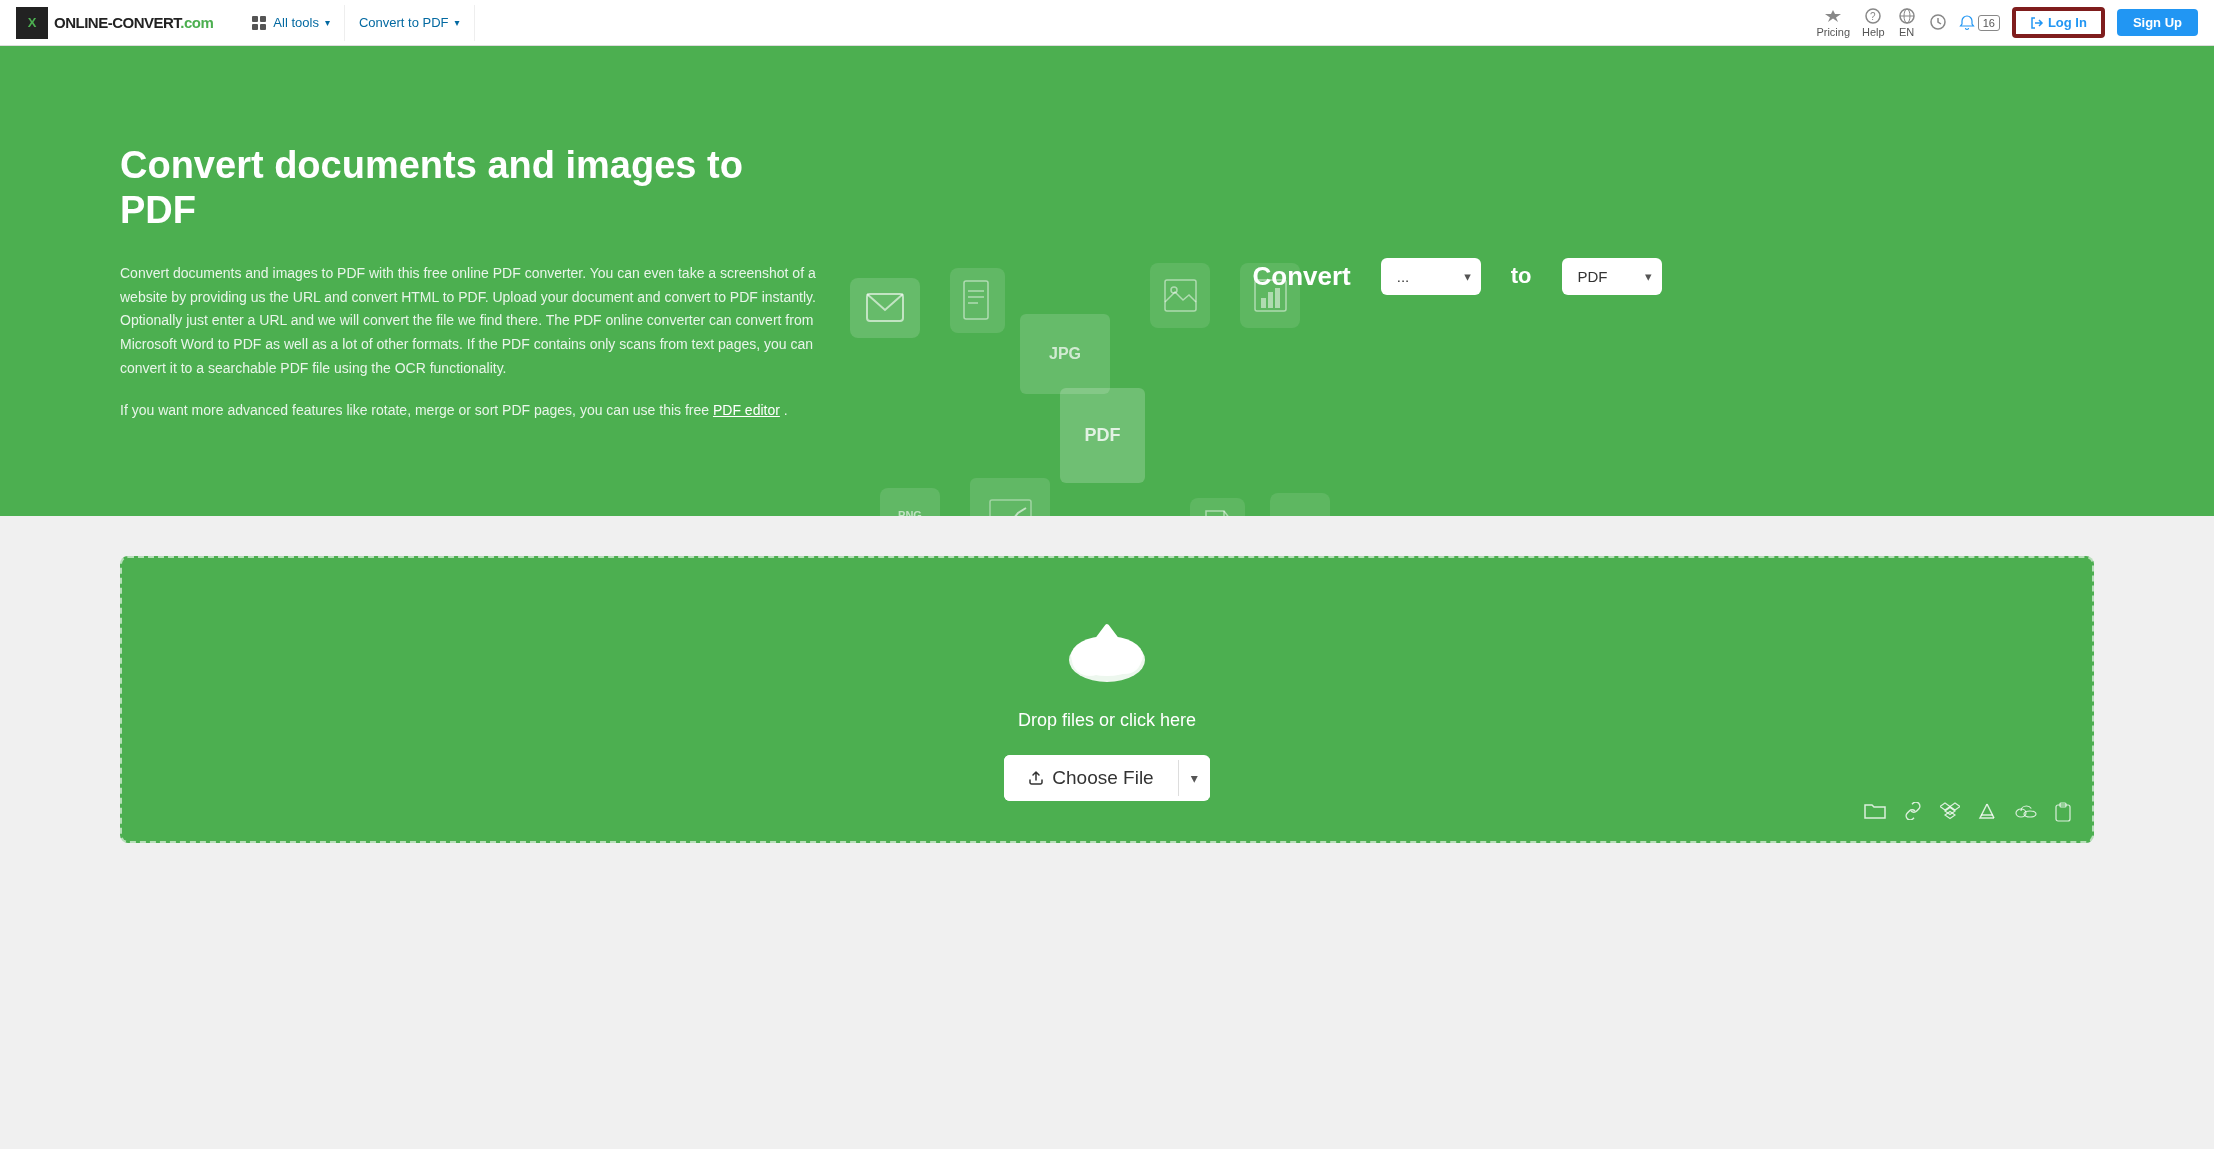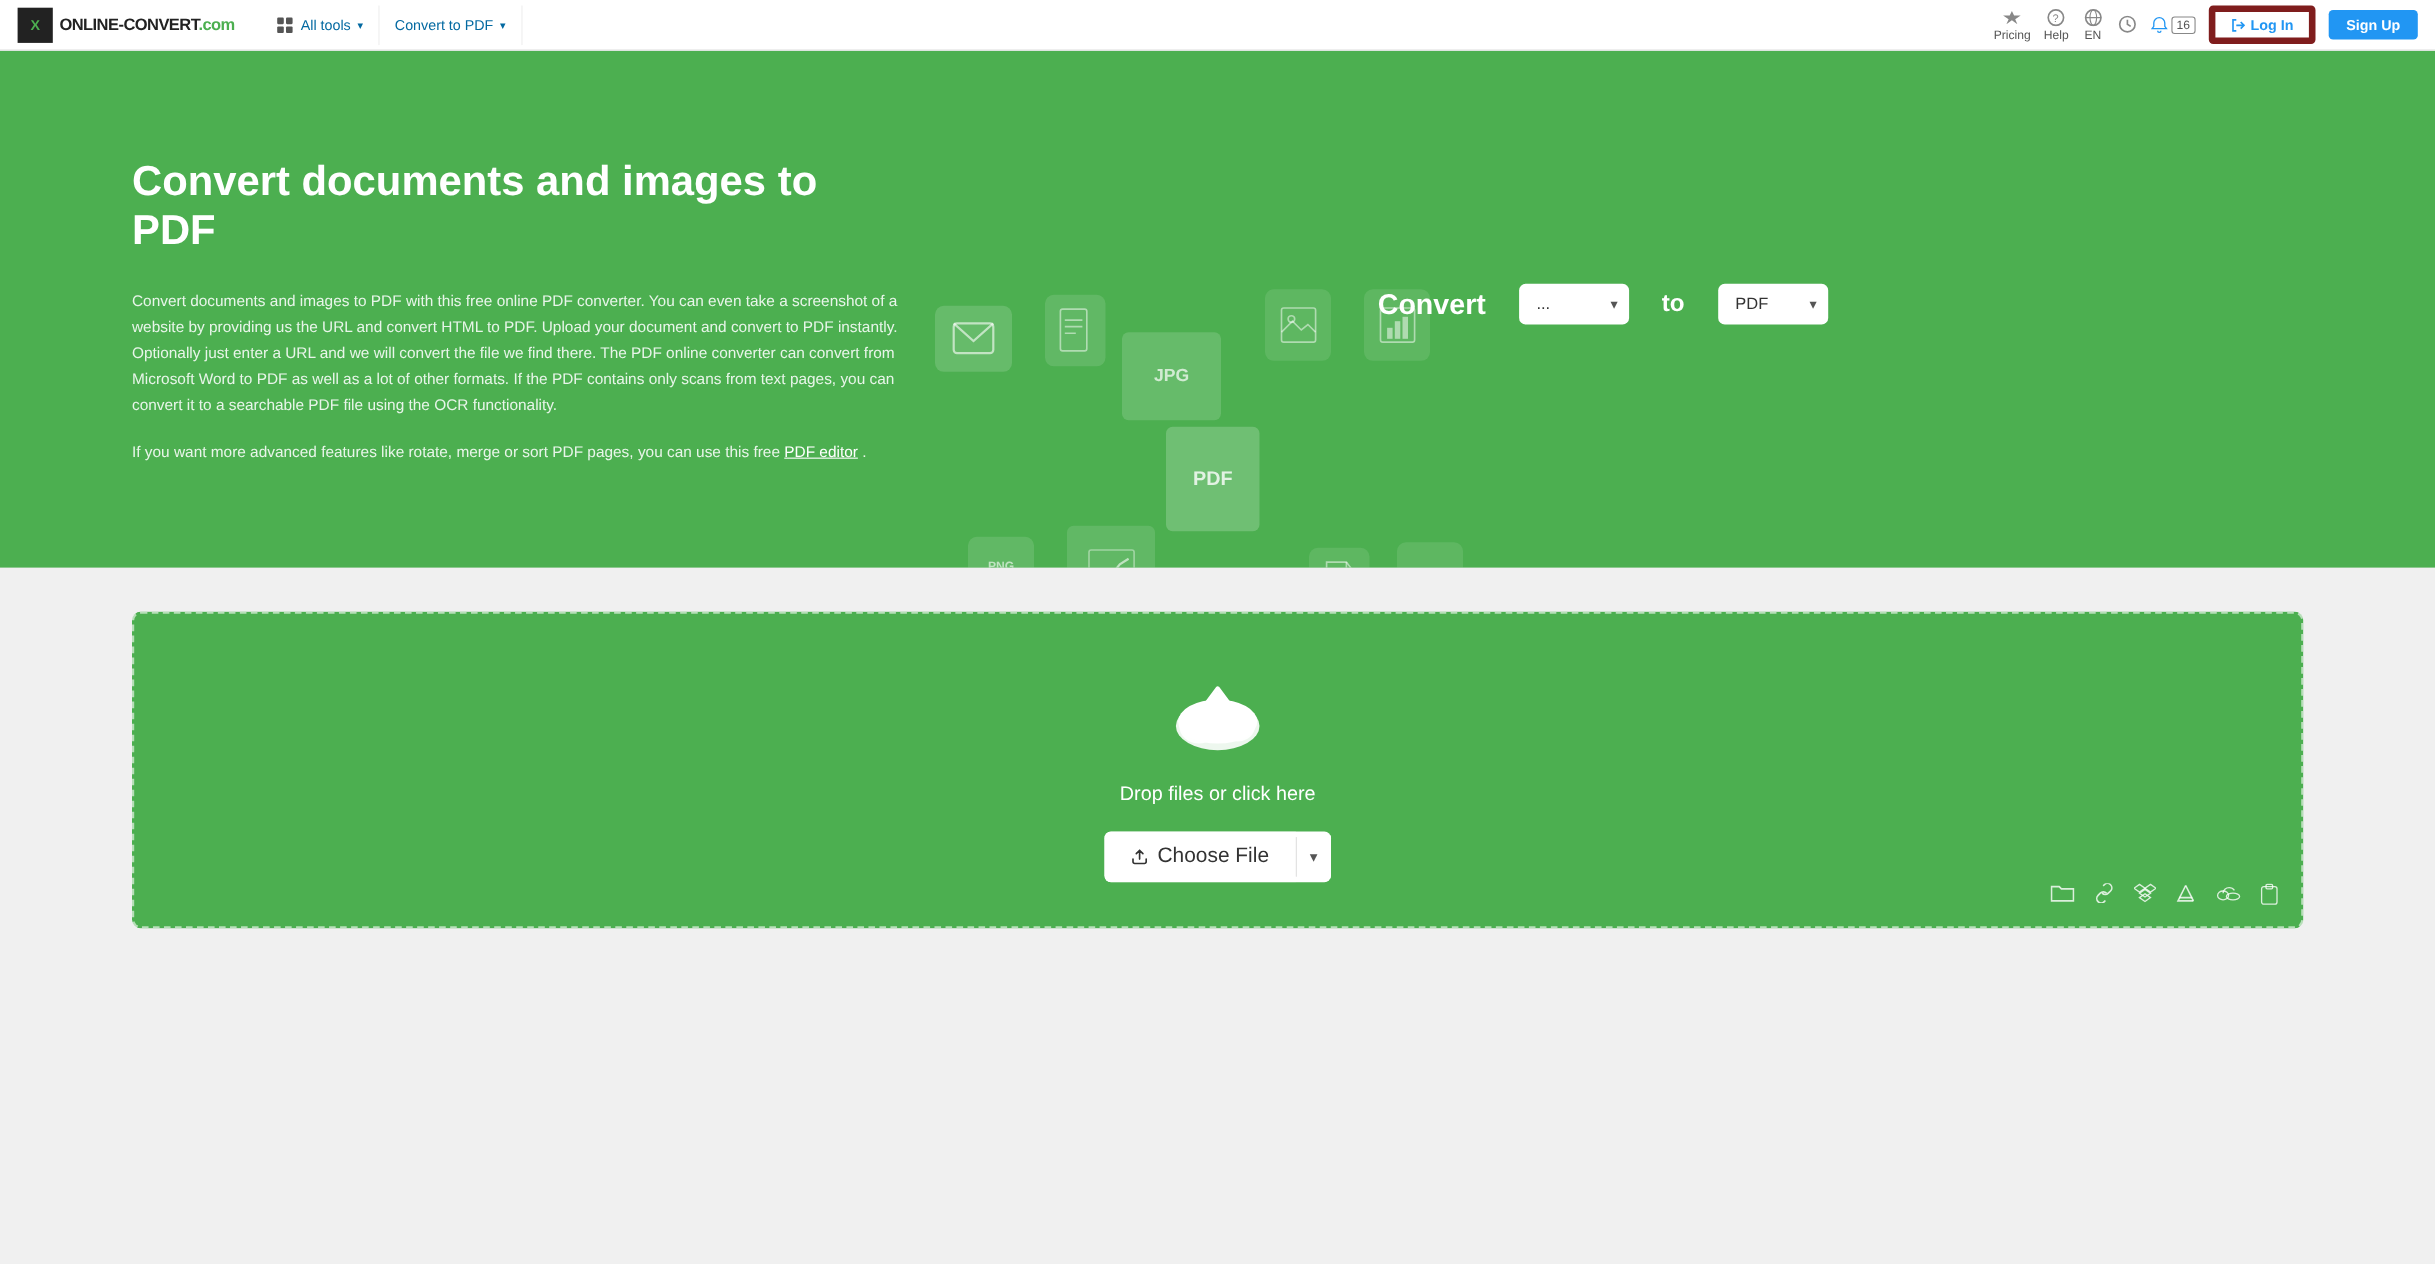--- a/index.html
+++ b/index.html
@@ -69,21 +69,21 @@
     }
     .notification-badge .badge {
       background: transparent;
       border: 1px solid #888;
       border-radius: 3px;
       padding: 1px 4px;
       font-size: 11px;
       color: #555;
     }
     .btn-login {
-      border: 6px solid #7f1d1d;
+      border: 4px solid #7f1d1d;
       color: #2196F3;
       background: transparent;
       padding: 4px 14px;
       border-radius: 4px;
       cursor: pointer;
       font-size: 13px;
       font-weight: bold;
       display: flex;
       align-items: center;
       gap: 4px;
@@ -380,21 +380,21 @@
 
       <div class="file-icon" style="width:55px;height:65px;top:10px;left:130px;background:rgba(255,255,255,0.12);">
         <svg width="32" height="42" viewBox="0 0 32 42" fill="none">
           <rect x="2" y="2" width="24" height="38" rx="2" stroke="rgba(255,255,255,0.5)" stroke-width="1.5" fill="none"></rect>
           <line x1="6" y1="12" x2="22" y2="12" stroke="rgba(255,255,255,0.5)" stroke-width="1.5"></line>
           <line x1="6" y1="18" x2="22" y2="18" stroke="rgba(255,255,255,0.5)" stroke-width="1.5"></line>
           <line x1="6" y1="24" x2="16" y2="24" stroke="rgba(255,255,255,0.5)" stroke-width="1.5"></line>
         </svg>
       </div>
 
-      <div class="file-icon" style="width:90px;height:80px;top:44px;left:200px;background:rgba(255,255,255,0.15);border-radius:6px;">
+      <div class="file-icon" style="width:90px;height:80px;top:56px;left:200px;background:rgba(255,255,255,0.15);border-radius:6px;">
         <div style="color:rgba(255,255,255,0.7);font-size:16px;font-weight:bold;">JPG</div>
       </div>
 
       <div class="file-icon" style="width:60px;height:65px;top:5px;left:330px;background:rgba(255,255,255,0.1);">
         <svg width="35" height="35" viewBox="0 0 35 35" fill="none">
           <rect x="2" y="2" width="31" height="31" rx="2" stroke="rgba(255,255,255,0.5)" stroke-width="1.5" fill="none"></rect>
           <circle cx="11" cy="12" r="3" stroke="rgba(255,255,255,0.5)" stroke-width="1.5" fill="none"></circle>
           <polyline points="2,24 12,14 20,22 26,17 33,24" stroke="rgba(255,255,255,0.5)" stroke-width="1.5" fill="none"></polyline>
         </svg>
       </div>

